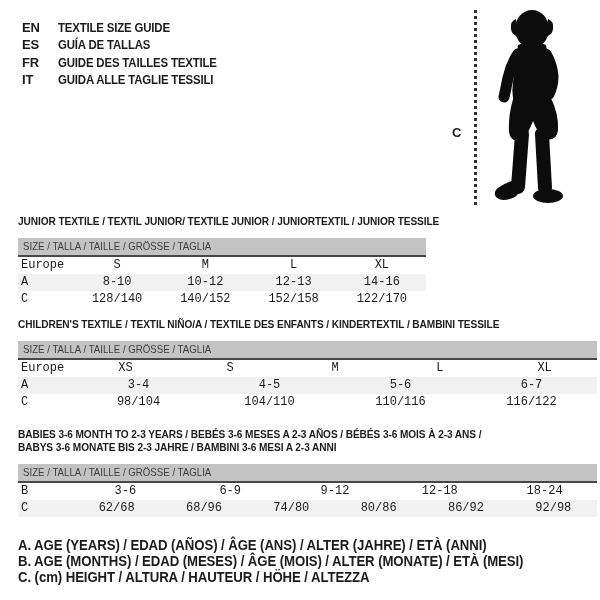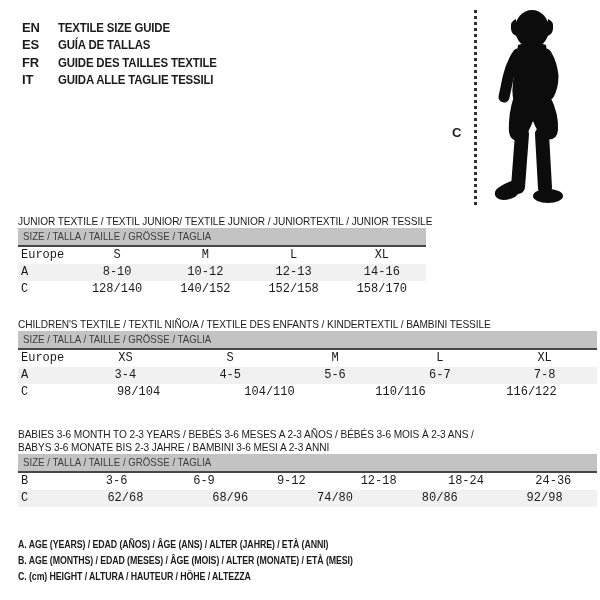--- a/index.html
+++ b/index.html
@@ -16,32 +16,32 @@
   .lang-code{width:36px;flex:0 0 36px;}
 
   
   .dash-line{position:absolute;left:474px;top:10px;width:2.5px;height:198px;
     background:repeating-linear-gradient(to bottom,#2e2e2e 0 3px,transparent 3px 6px);}
   .c-label{position:absolute;left:452px;top:125px;font-weight:700;font-size:13px;}
   .baby-svg{position:absolute;left:487px;top:6px;}
 
   
   .table-block{position:absolute;left:18px;}
-  .t-title{font-weight:400;font-size:11.5px;line-height:13px;letter-spacing:-.1px;white-space:nowrap;}
-  .stable{}
+  .t-title{font-weight:700;font-size:11.5px;line-height:13px;letter-spacing:-.1px;white-space:nowrap;}
+  .stable{margin-top:10px;}
   .sbar{height:17px;line-height:17px;background:var(--bar,#c3c3c3);border-bottom:2px solid var(--rule,#474747);
     color:#3d3d3d;font-size:11px;padding-left:5px;}
   .srow{display:flex;height:17px;line-height:17px;font-size:12px;font-family:Liberation Mono, monospace;}
   .srow.shaded{background:var(--shade,#f1f1f1);}
   .slab{flex:0 0 52px;padding-left:3px;text-align:left;}
   .scell{flex:1;text-align:center;}
 
   
   .foot-block{position:absolute;left:18px;top:537px;}
-  .foot-line{font-weight:700;font-size:10px;line-height:16px;letter-spacing:-.1px;white-space:nowrap;}
+  .foot-line{font-weight:700;font-size:15px;line-height:16px;letter-spacing:-.1px;white-space:nowrap;}
 </style>
 </head>
 <body style="--bar: #c3c3c3; --shade: #f1f1f1; --rule: #474747; color: rgb(27, 27, 27);">
 
 <div class="lang-block">
   <div class="lang-row">
     <span class="lang-code">EN</span>
     <span class="condense">TEXTILE SIZE GUIDE</span>
   </div>
   <div class="lang-row">
@@ -94,21 +94,21 @@
         <div class="scell">8-10</div>
         <div class="scell">10-12</div>
         <div class="scell">12-13</div>
         <div class="scell">14-16</div>
       </div>
       <div class="srow">
         <div class="slab">C</div>
         <div class="scell">128/140</div>
         <div class="scell">140/152</div>
         <div class="scell">152/158</div>
-        <div class="scell">158/170</div>
+        <div class="scell">122/170</div>
       </div>
     </div>
   </div>
 <div class="table-block" style="top:318px;width:579px;">
     <div class="t-title"><span class="condense">CHILDREN'S TEXTILE / TEXTIL NIÑO/A / TEXTILE DES ENFANTS / KINDERTEXTIL / BAMBINI TESSILE</span></div>
     <div class="stable">
       <div class="sbar"><span class="condense">SIZE / TALLA / TAILLE / GRÖSSE / TAGLIA</span></div>
       <div class="srow head-row">
         <div class="slab">Europe</div>
         <div class="scell">XS</div>
@@ -116,21 +116,20 @@
         <div class="scell">M</div>
         <div class="scell">L</div>
         <div class="scell">XL</div>
       </div>
       <div class="srow shaded">
         <div class="slab">A</div>
         <div class="scell">3-4</div>
         <div class="scell">4-5</div>
         <div class="scell">5-6</div>
         <div class="scell">6-7</div>
-        <div class="scell">7-8</div>
       </div>
       <div class="srow">
         <div class="slab">C</div>
         <div class="scell">98/104</div>
         <div class="scell">104/110</div>
         <div class="scell">110/116</div>
         <div class="scell">116/122</div>
       </div>
     </div>
   </div>
@@ -139,28 +138,28 @@
     <div class="t-title"><span class="condense">BABYS 3-6 MONATE BIS 2-3 JAHRE / BAMBINI 3-6 MESI A 2-3 ANNI</span></div>
     <div class="stable">
       <div class="sbar"><span class="condense">SIZE / TALLA / TAILLE / GRÖSSE / TAGLIA</span></div>
       <div class="srow">
         <div class="slab">B</div>
         <div class="scell">3-6</div>
         <div class="scell">6-9</div>
         <div class="scell">9-12</div>
         <div class="scell">12-18</div>
         <div class="scell">18-24</div>
-        <div class="scell">24-36</div>
       </div>
       <div class="srow shaded">
         <div class="slab">C</div>
         <div class="scell">62/68</div>
         <div class="scell">68/96</div>
         <div class="scell">74/80</div>
         <div class="scell">80/86</div>
+        <div class="scell">86/92</div>
         <div class="scell">92/98</div>
       </div>
     </div>
   </div>
 
 <div class="foot-block">
   <div class="foot-line"><span class="condense">A. AGE (YEARS) / EDAD (AÑOS) / ÂGE (ANS) / ALTER (JAHRE) / ETÀ (ANNI)</span></div>
   <div class="foot-line"><span class="condense">B. AGE (MONTHS) / EDAD (MESES) / ÂGE (MOIS) / ALTER (MONATE) / ETÀ (MESI)</span></div>
   <div class="foot-line"><span class="condense">C. (cm) HEIGHT / ALTURA / HAUTEUR / HÖHE / ALTEZZA</span></div>
 </div>

